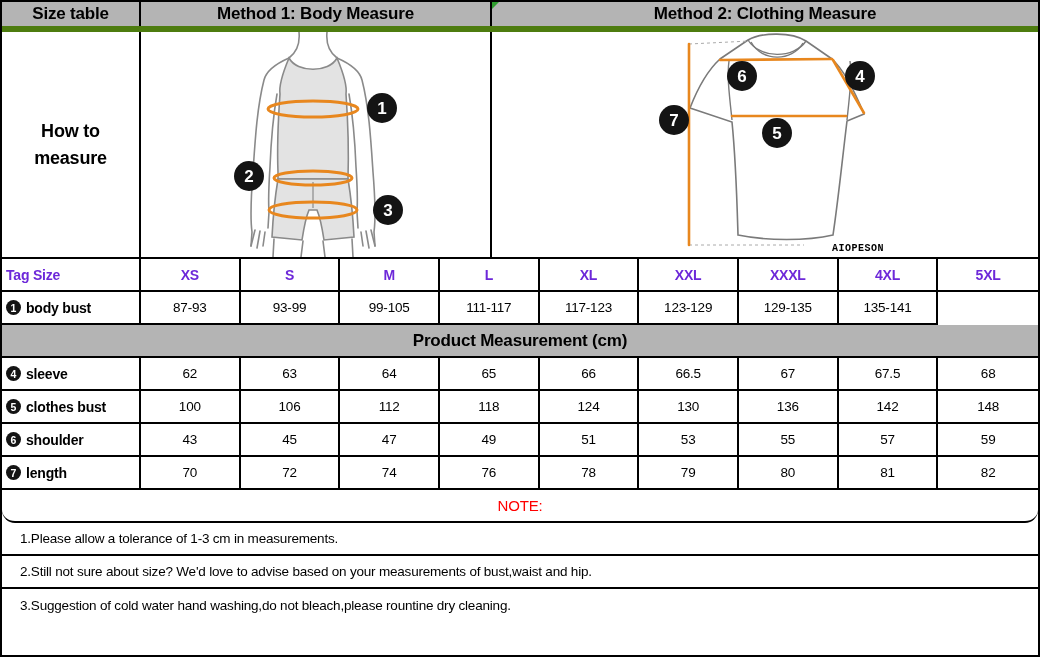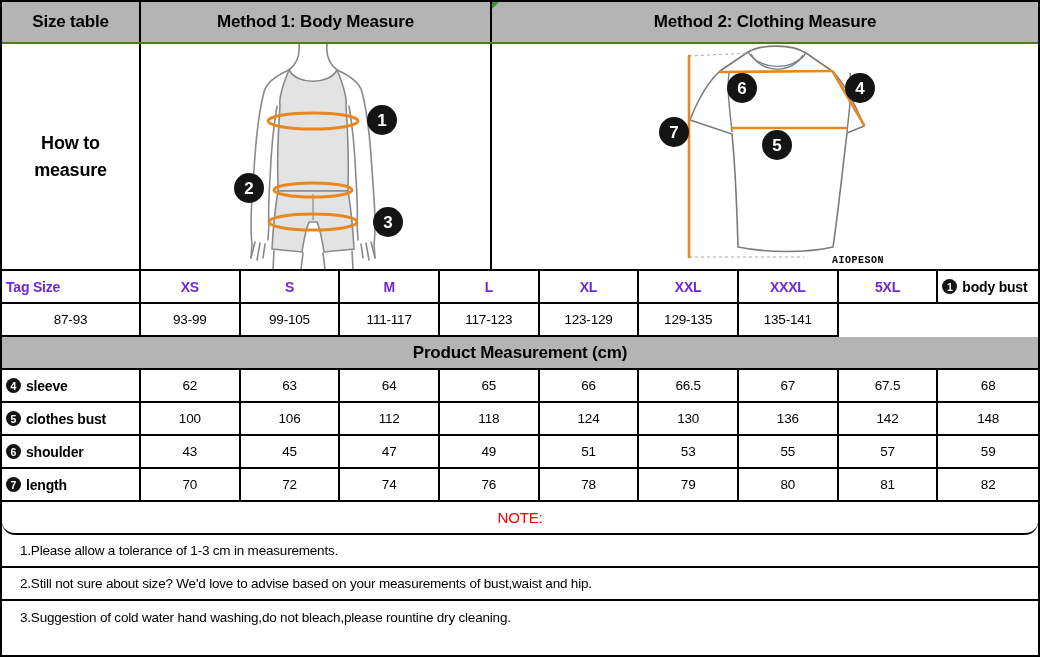--- a/index.html
+++ b/index.html
@@ -7,21 +7,21 @@
   .sheet {
     width:1040px; height:657px;
     border:2px solid #000;
     background:#fff;
     position:relative;
     font-family:"Liberation Sans", sans-serif;
     letter-spacing:-0.2px;
     color:#000;
   }
   
-  .hdr-row { display:grid; grid-template-columns:139px 351px 1fr; height:42px; border-bottom:2px solid #4d7c0f; }
+  .hdr-row { display:grid; grid-template-columns:139px 351px 1fr; height:30px; border-bottom:6px solid #4d7c0f; }
   .hdr-cell {
     background:#b4b4b4; display:flex; align-items:center; justify-content:center;
     font-weight:bold; font-size:17px; position:relative;
   }
   .hdr-cell.c1, .hdr-cell.c2 { border-right:2px solid #000; }
   .green-tri {
     position:absolute; left:0; top:0; width:0; height:0;
     border-top:7px solid #2f9e2f; border-right:7px solid transparent;
   }
   
@@ -165,20 +165,21 @@
 
   <div class="mgrid" id="grid-body">
       <div class="cell label red">Tag Size</div>
       <div class="cell val red">XS</div>
       <div class="cell val red">S</div>
       <div class="cell val red">M</div>
       <div class="cell val red">L</div>
       <div class="cell val red">XL</div>
       <div class="cell val red">XXL</div>
       <div class="cell val red">XXXL</div>
+      <div class="cell val red">4XL</div>
       <div class="cell val red">5XL</div>
       <div class="cell label">
         <span class="mcircle">1</span>
         <span>body bust</span>
       </div>
       <div class="cell val">87-93</div>
       <div class="cell val">93-99</div>
       <div class="cell val">99-105</div>
       <div class="cell val">111-117</div>
       <div class="cell val">117-123</div>

